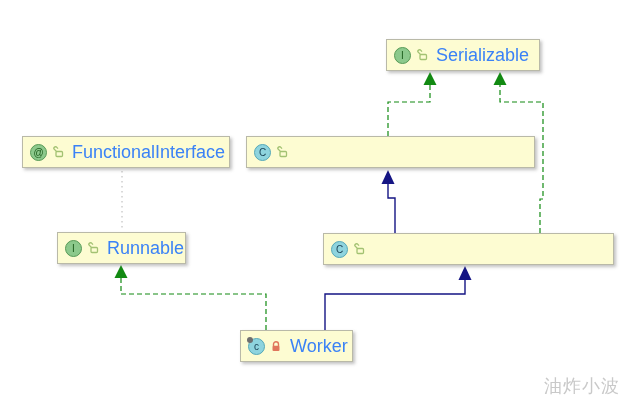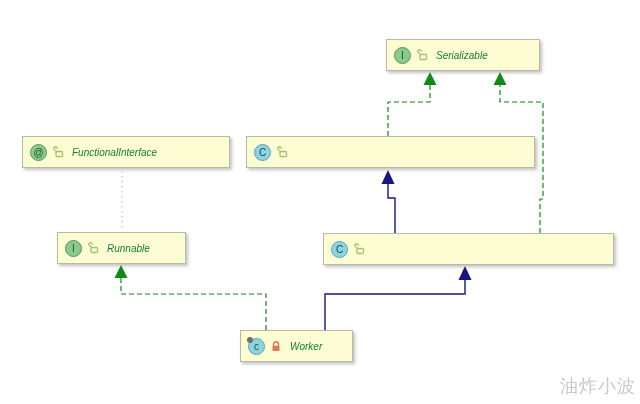--- a/index.html
+++ b/index.html
@@ -19,25 +19,24 @@
     background:#fdfcd2;
     border:1px solid #b9b9a8;
     box-shadow:2px 2px 3px rgba(120,120,120,0.45);
     display:flex;
     align-items:center;
     padding-left:7px;
     gap:5px;
     cursor:default;
   }
   .node .label{
-    font-size:10px;
-    color:#15803d;
+    font-size:18px;
+    color:#3b82f6;
     white-space:nowrap;
     padding-left:3px;
-    font-style:italic;
   }
   .badge{
     position:relative;
     width:15px;height:15px;
     border-radius:50%;
     display:flex;align-items:center;justify-content:center;
     font-size:10px;
     line-height:15px;
     flex:0 0 auto;
   }
@@ -53,21 +52,21 @@
   
   .n-serializable{left:386px;top:39px;width:154px;}
   .n-functional  {left:22px; top:136px;width:208px;}
   .n-aos         {left:246px;top:136px;width:289px;}
   .n-runnable    {left:57px; top:232px;width:129px;}
   .n-aqs         {left:323px;top:233px;width:291px;}
   .n-worker      {left:240px;top:330px;width:113px;}
 
   .watermark{
     position:absolute;
-    right:4px;top:374px;
+    right:20px;top:374px;
     font-size:18px;
     color:#c9c9c9;
     letter-spacing:1px;
     font-family:"Liberation Sans", sans-serif;
   }
 </style>
 </head>
 <body>
 
 <div class="diagram">

